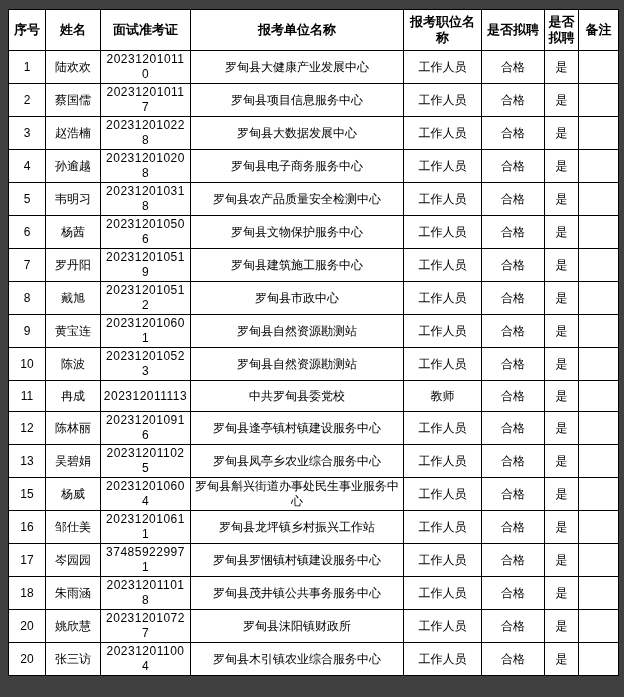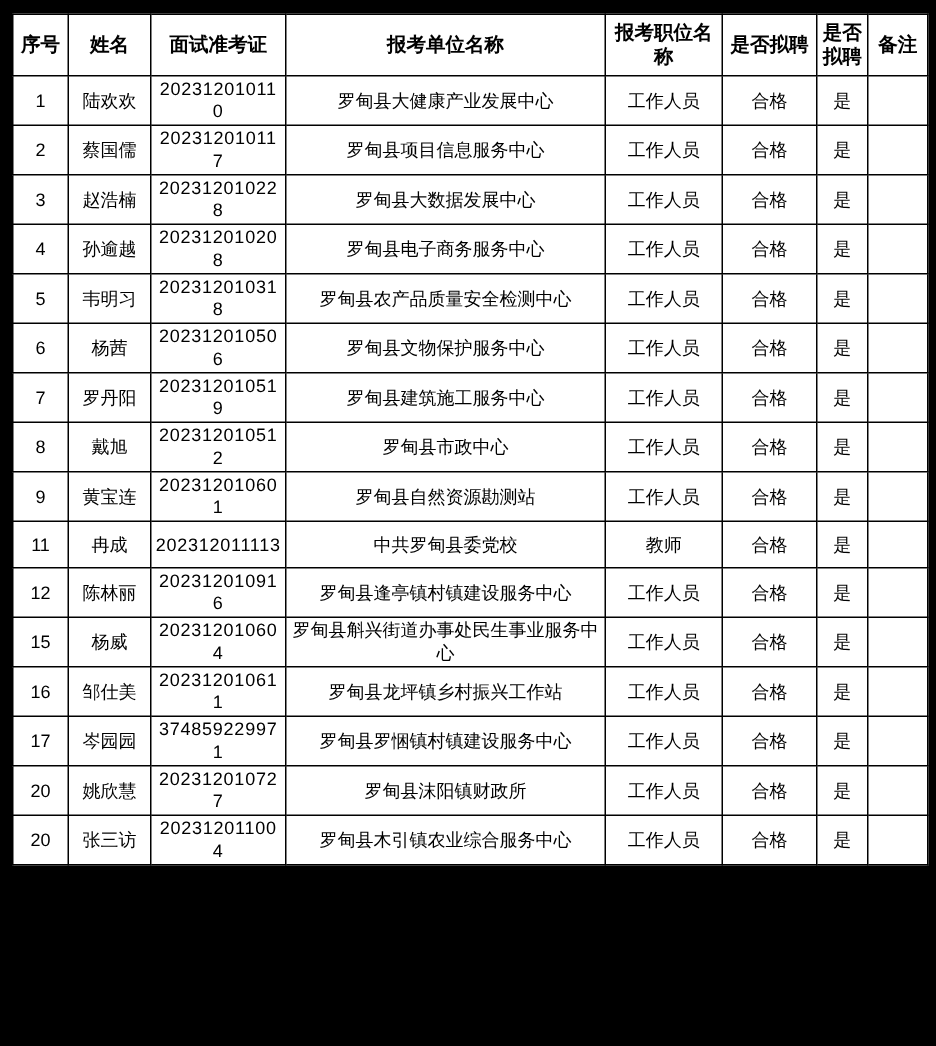--- a/index.html
+++ b/index.html
@@ -8,21 +8,21 @@
     background: #ffffff;
     width: 624px;
     height: 697px;
     font-family: "Liberation Sans", "DejaVu Sans", sans-serif;
     color: #000000;
   }
   .page {
     width: 624px;
     height: 697px;
     overflow: hidden;
-    background: #000000;
+    background: #404040;
   }
   table.roster {
     border-collapse: collapse;
     table-layout: fixed;
     margin: 9px 0 0 8px;
     width: 610px;
     background: #ffffff;
   }
   table.roster th, table.roster td {
     border: 1px solid #000000;
@@ -169,40 +169,60 @@
           <td class="cell-no">9</td>
           <td class="cell-name">黄宝连</td>
           <td class="cell-ticket">202312010601</td>
           <td class="cell-unit">罗甸县自然资源勘测站</td>
           <td class="cell-position">工作人员</td>
           <td class="cell-result">合格</td>
           <td class="cell-hire">是</td>
           <td class="cell-remark"></td>
         </tr>
         <tr>
+          <td class="cell-no">10</td>
+          <td class="cell-name">陈波</td>
+          <td class="cell-ticket">202312010523</td>
+          <td class="cell-unit">罗甸县自然资源勘测站</td>
+          <td class="cell-position">工作人员</td>
+          <td class="cell-result">合格</td>
+          <td class="cell-hire">是</td>
+          <td class="cell-remark"></td>
+        </tr>
+        <tr>
           <td class="cell-no">11</td>
           <td class="cell-name">冉成</td>
           <td class="cell-ticket">202312011113</td>
           <td class="cell-unit">中共罗甸县委党校</td>
           <td class="cell-position">教师</td>
           <td class="cell-result">合格</td>
           <td class="cell-hire">是</td>
           <td class="cell-remark"></td>
         </tr>
         <tr>
           <td class="cell-no">12</td>
           <td class="cell-name">陈林丽</td>
           <td class="cell-ticket">202312010916</td>
           <td class="cell-unit">罗甸县逢亭镇村镇建设服务中心</td>
           <td class="cell-position">工作人员</td>
           <td class="cell-result">合格</td>
           <td class="cell-hire">是</td>
           <td class="cell-remark"></td>
         </tr>
         <tr>
+          <td class="cell-no">13</td>
+          <td class="cell-name">吴碧娟</td>
+          <td class="cell-ticket">202312011025</td>
+          <td class="cell-unit">罗甸县凤亭乡农业综合服务中心</td>
+          <td class="cell-position">工作人员</td>
+          <td class="cell-result">合格</td>
+          <td class="cell-hire">是</td>
+          <td class="cell-remark"></td>
+        </tr>
+        <tr>
           <td class="cell-no">15</td>
           <td class="cell-name">杨威</td>
           <td class="cell-ticket">202312010604</td>
           <td class="cell-unit">罗甸县斛兴街道办事处民生事业服务中心</td>
           <td class="cell-position">工作人员</td>
           <td class="cell-result">合格</td>
           <td class="cell-hire">是</td>
           <td class="cell-remark"></td>
         </tr>
         <tr>
@@ -213,20 +233,30 @@
           <td class="cell-position">工作人员</td>
           <td class="cell-result">合格</td>
           <td class="cell-hire">是</td>
           <td class="cell-remark"></td>
         </tr>
         <tr>
           <td class="cell-no">17</td>
           <td class="cell-name">岑园园</td>
           <td class="cell-ticket">374859229971</td>
           <td class="cell-unit">罗甸县罗悃镇村镇建设服务中心</td>
+          <td class="cell-position">工作人员</td>
+          <td class="cell-result">合格</td>
+          <td class="cell-hire">是</td>
+          <td class="cell-remark"></td>
+        </tr>
+        <tr>
+          <td class="cell-no">18</td>
+          <td class="cell-name">朱雨涵</td>
+          <td class="cell-ticket">202312011018</td>
+          <td class="cell-unit">罗甸县茂井镇公共事务服务中心</td>
           <td class="cell-position">工作人员</td>
           <td class="cell-result">合格</td>
           <td class="cell-hire">是</td>
           <td class="cell-remark"></td>
         </tr>
         <tr>
           <td class="cell-no">20</td>
           <td class="cell-name">姚欣慧</td>
           <td class="cell-ticket">202312010727</td>
           <td class="cell-unit">罗甸县沫阳镇财政所</td>

